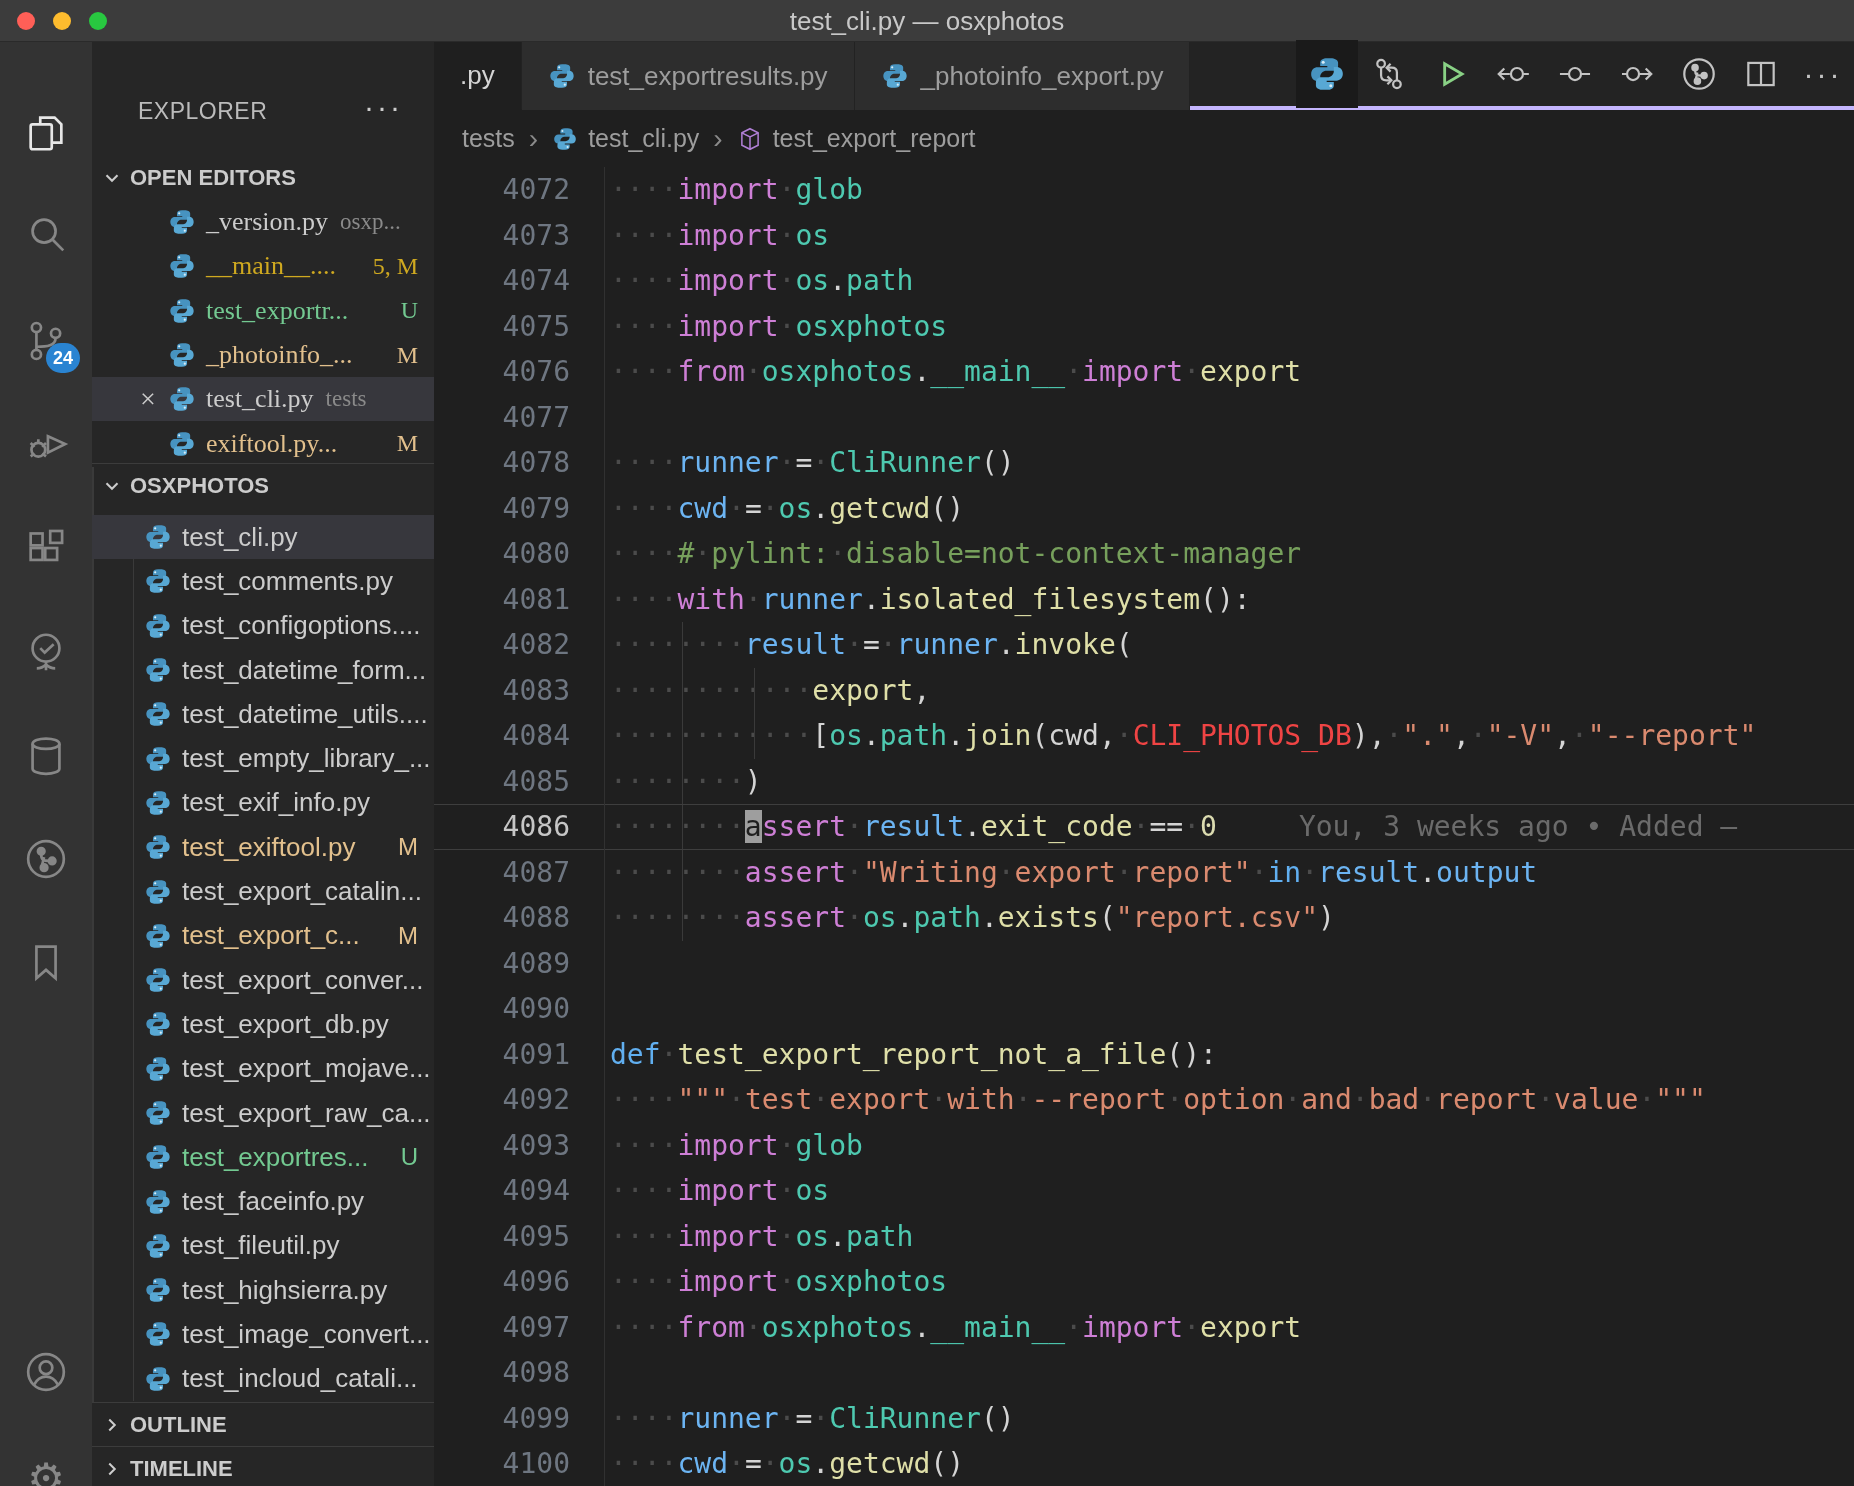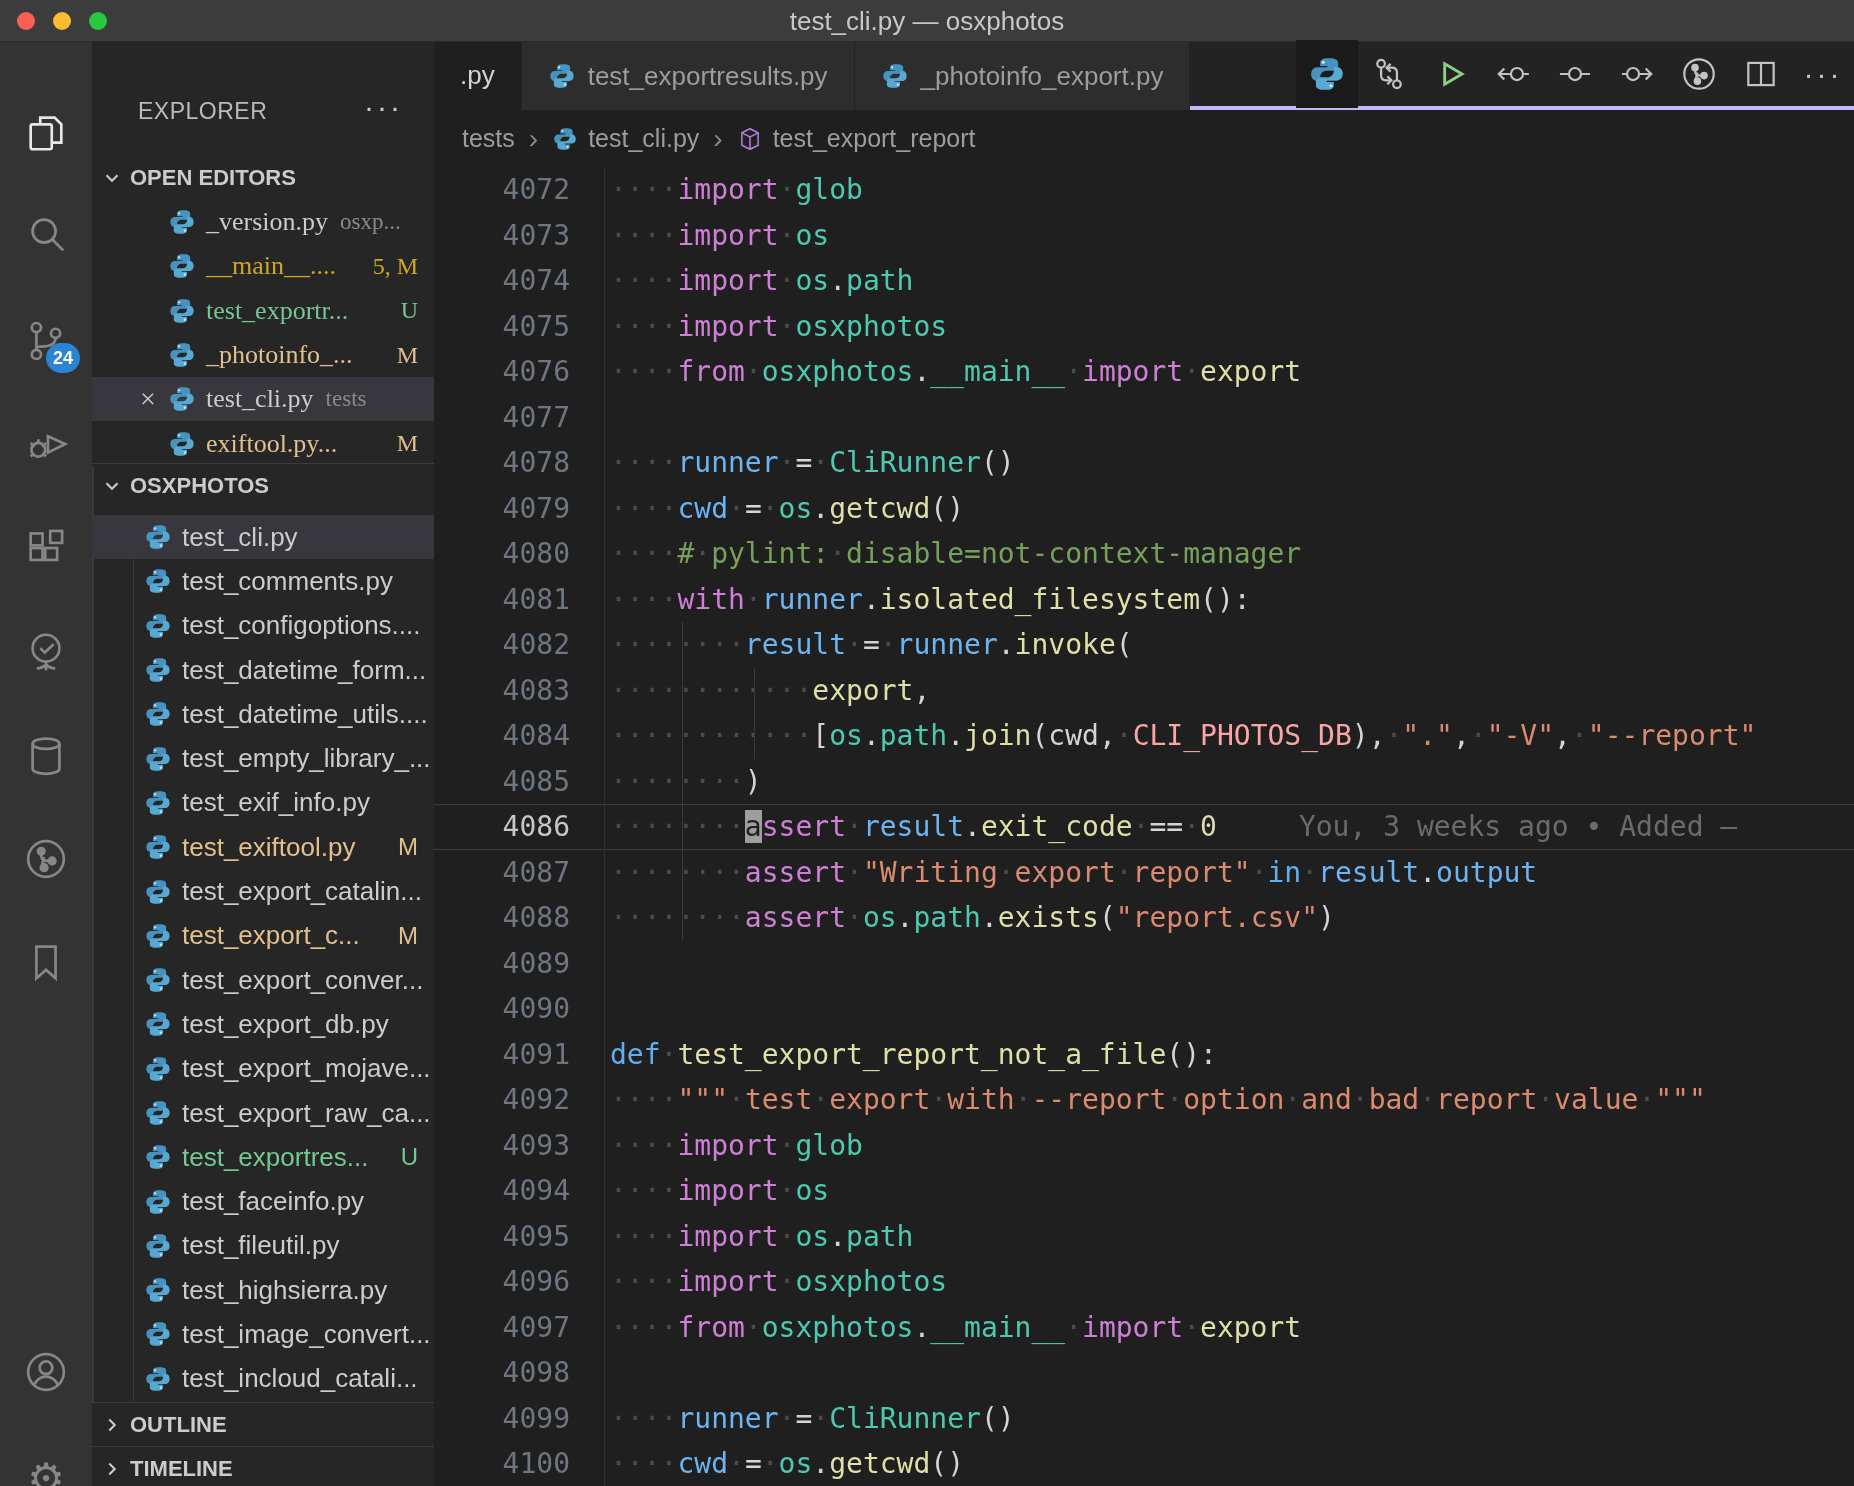--- a/index.html
+++ b/index.html
@@ -71,21 +71,21 @@
   .code{position:absolute;left:0;top:125px;width:1420px;height:1319px;
         font-family:"DejaVu Sans Mono",monospace;font-size:28px;}
   .gutter-border{position:absolute;left:170px;top:0;width:1px;height:1319px;background:#313131;}
   .cl{height:45.5px;line-height:45.5px;display:flex;white-space:pre;}
   .ln{width:176px;padding-right:40px;text-align:right;color:#6e7681;flex:none;}
   .lc{position:relative;flex:1;overflow:hidden;}
   .cl.cur{border-top:1px solid #3e3e3e;border-bottom:1px solid #3e3e3e;height:45.5px;line-height:43.5px;}
   .cl.cur .ln{color:#c6c6c6;}
   .guide{position:absolute;top:0;width:1px;height:100%;background:#3a3a3a;}
   .t-ws{color:#4b4b4b;} .t-kw{color:#ce7fd6;} .t-kw2{color:#61aff0;} .t-mod{color:#4ec9b0;}
-  .t-var{color:#6cb4f2;} .t-const{color:#fca5a5;} .t-fn{color:#dfdfa8;} .t-str{color:#da8a6f;}
+  .t-var{color:#6cb4f2;} .t-const{color:#ef4444;} .t-fn{color:#dfdfa8;} .t-str{color:#da8a6f;}
   .t-com{color:#77a05c;} .t-num{color:#dbdbb0;} .t-op{color:#d4d4d4;} .t-txt{color:#d4d4d4;}
   .t-cur{background:#9e9e9e;color:#1f1f1f;}
   .blame{color:#6b6b6b;margin-left:82px;}
 </style>
 </head>
 <body>
 
 <div class="app">
 
   <div class="titlebar">

